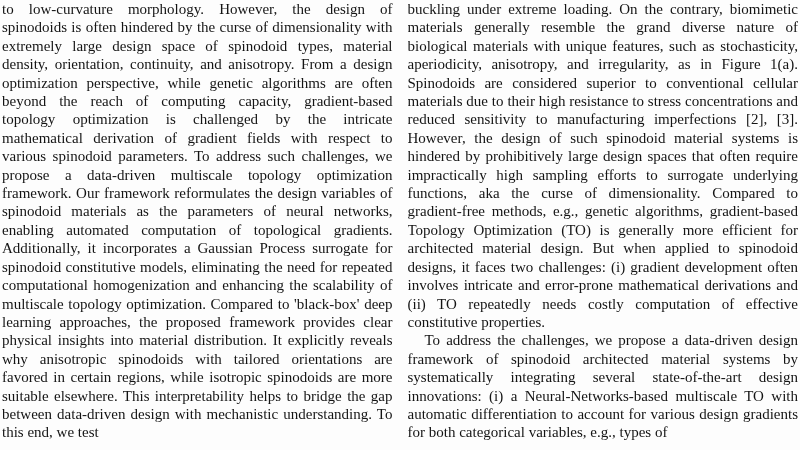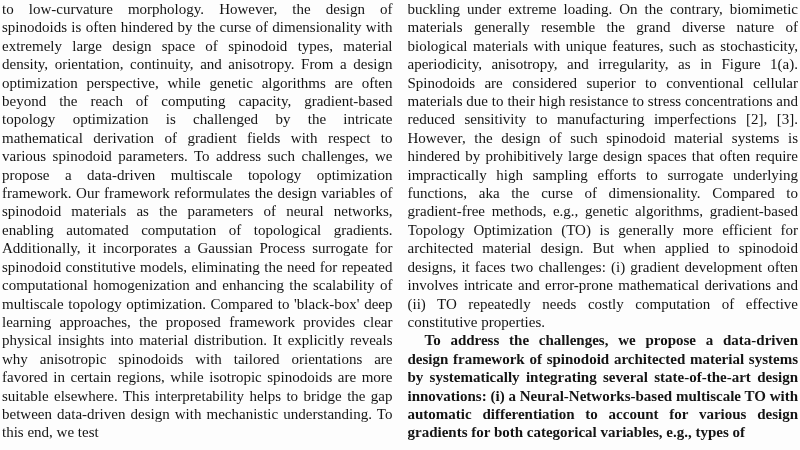--- a/index.html
+++ b/index.html
@@ -31,21 +31,20 @@
   .para {
     margin: 0;
     font-size: 15px;
     line-height: 18.4px;
     text-align: justify;
     text-justify: inter-word;
     letter-spacing: 0px;
   }
   .para.indent {
     text-indent: 17px;
-    font-weight: bold;
   }
 </style>
 </head>
 <body>
 
 <div class="page">
   <div class="column">
     <p class="para">to low-curvature morphology. However, the design of spinodoids is often hindered by the curse of dimensionality with extremely large design space of spinodoid types, material density, orientation, continuity, and anisotropy. From a design optimization perspective, while genetic algorithms are often beyond the reach of computing capacity, gradient-based topology optimization is challenged by the intricate mathematical derivation of gradient fields with respect to various spinodoid parameters. To address such challenges, we propose a data-driven multiscale topology optimization framework. Our framework reformulates the design variables of spinodoid materials as the parameters of neural networks, enabling automated computation of topological gradients. Additionally, it incorporates a Gaussian Process surrogate for spinodoid constitutive models, eliminating the need for repeated computational homogenization and enhancing the scalability of multiscale topology optimization. Compared to 'black-box' deep learning approaches, the proposed framework provides clear physical insights into material distribution. It explicitly reveals why anisotropic spinodoids with tailored orientations are favored in certain regions, while isotropic spinodoids are more suitable elsewhere. This interpretability helps to bridge the gap between data-driven design with mechanistic understanding. To this end, we test</p>
   </div>
   <div class="column">

